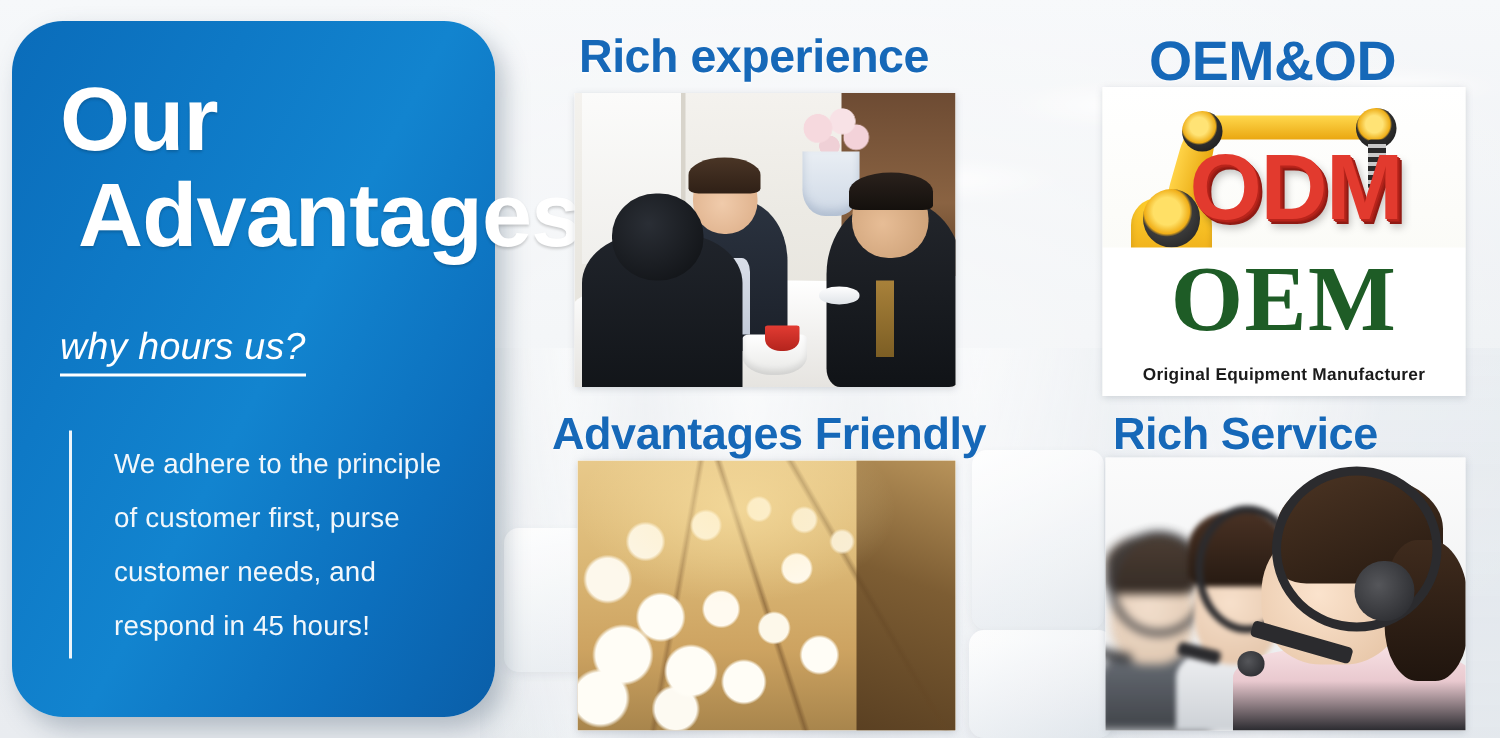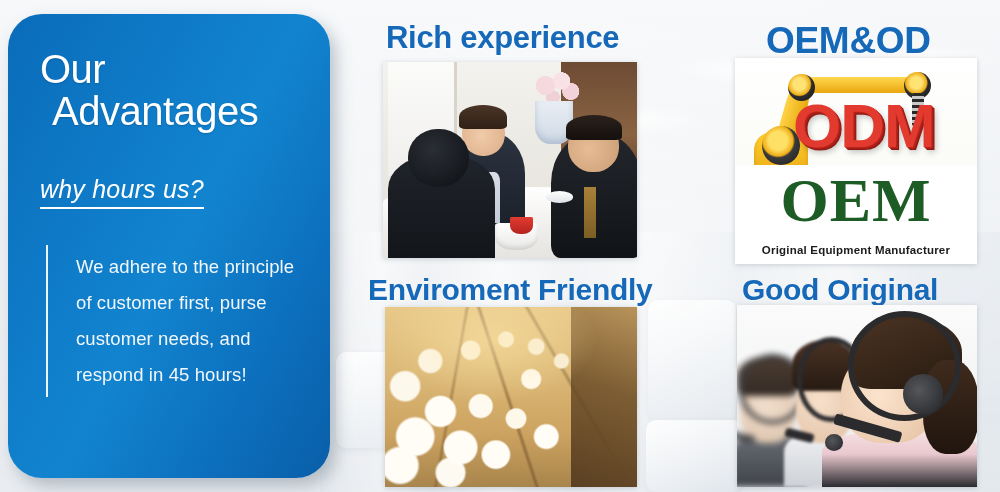--- a/index.html
+++ b/index.html
@@ -66,22 +66,22 @@
     width: 322px;
     height: 464px;
     border-radius: 34px;
     background: linear-gradient(118deg, #0a6cba 0%, #0e79c6 28%, #1284cf 52%, #0c6fbd 78%, #0a5ea8 100%);
     box-shadow: 6px 8px 16px rgba(70,90,110,.34);
     color: #ffffff;
     box-sizing: border-box;
     padding: 26px 22px 20px 22px;
   }
   .panel-title {
-    font-size: 40px;
-    font-weight: normal;
+    font-size: 60px;
+    font-weight: bold;
     line-height: 1.06;
     letter-spacing: -0.5px;
     margin: 8px 0 0 10px;
     text-shadow: 0 1px 2px rgba(0,0,0,.18);
   }
   .panel-title .l2 { display: block; margin-left: 12px; }
   .panel-sub {
     margin: 42px 0 0 10px;
     font-size: 25px;
     font-style: italic;
@@ -390,22 +390,22 @@
       <span class="l2">Advantages</span>
     </div>
     <div class="panel-sub">why hours us?</div>
     <div class="panel-quote">
       <p>We adhere to the principle of customer first, purse customer needs, and respond in 45 hours!</p>
     </div>
   </div>
 
   <div class="heading" id="h-rich">Rich experience</div>
   <div class="heading" id="h-oem">OEM&amp;OD</div>
-  <div class="heading" id="h-env">Enviroment Friendly</div>
-  <div class="heading" id="h-service">Good Original</div>
+  <div class="heading" id="h-env">Advantages Friendly</div>
+  <div class="heading" id="h-service">Rich Service</div>
 
   <div class="photo" id="photo-meeting">
     <div class="sc mt-room">
       <div class="mt-win"></div>
       <div class="mt-panel-r"></div>
       <div class="mt-flower"></div>
       <div class="mt-vase"></div>
       <div class="mt-table"></div>
       <div class="mt-p mt-mid"></div>
       <div class="mt-head mt-mid-head"></div>

